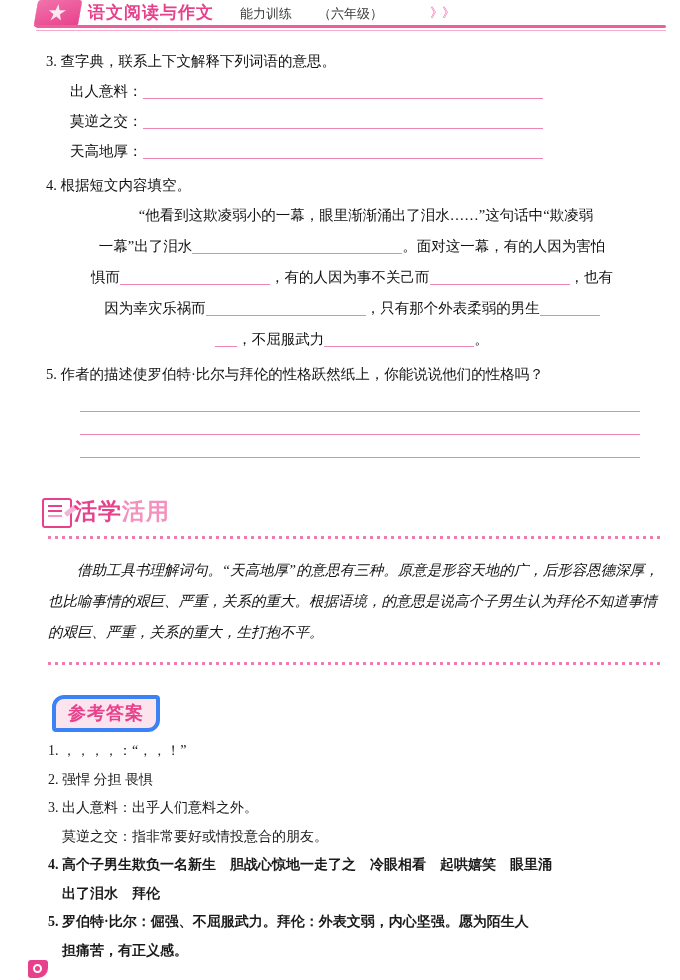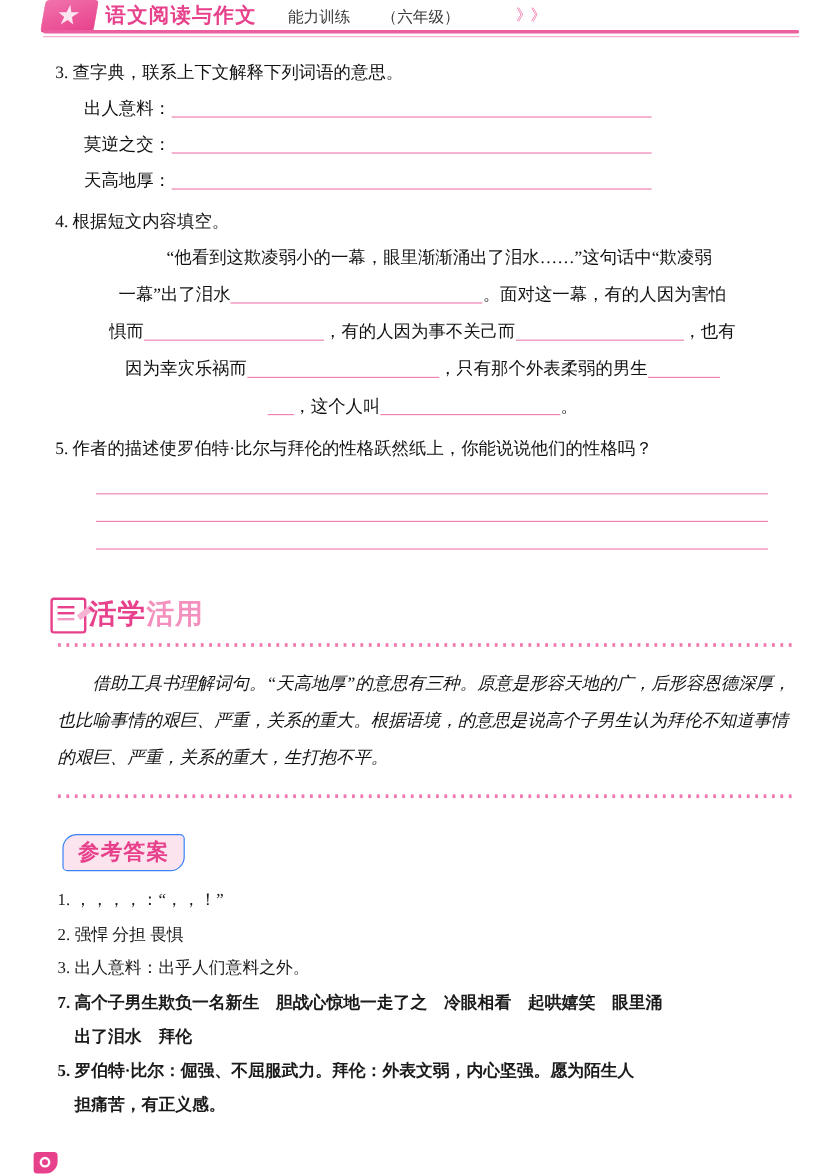--- a/index.html
+++ b/index.html
@@ -211,21 +211,21 @@
     position: relative;
     margin: 30px 0 0 52px;
     height: 30px;
   }
   .answers-ribbon {
     position: absolute;
     left: 0;
     top: 0;
     padding: 2px 12px 3px 12px;
     background: #fce4ef;
-    border: 1px solid #3b82f6;
+    border: 4px solid #3b82f6;
     border-radius: 12px 4px 12px 4px;
     font-size: 18px;
     font-weight: bold;
     color: #e8418c;
     font-family: "DejaVu Sans", "Liberation Sans", sans-serif;
     letter-spacing: 1px;
   }
   .answers-list {
     margin: 12px 14px 0 48px;
   }
@@ -304,21 +304,21 @@
     <div class="seg">
       <span>一幕”出了泪水</span><span class="blank" style="width:210px"></span><span>。面对这一幕，有的人因为害怕</span>
     </div>
     <div class="seg">
       <span>惧而</span><span class="blank" style="width:150px"></span><span>，有的人因为事不关己而</span><span class="blank" style="width:140px"></span><span>，也有</span>
     </div>
     <div class="seg">
       <span>因为幸灾乐祸而</span><span class="blank" style="width:160px"></span><span>，只有那个外表柔弱的男生</span><span class="blank" style="width:60px"></span>
     </div>
     <div class="seg">
-      <span class="blank" style="width:22px"></span><span>，这个人叫</span><span class="blank" style="width:150px"></span><span>。</span>
+      <span class="blank" style="width:22px"></span><span>，不屈服武力</span><span class="blank" style="width:150px"></span><span>。</span>
     </div>
   </div>
 
   <div class="q-line q-num-line">
     <span>5.</span>
     <span>作者的描述使罗伯特·比尔与拜伦的性格跃然纸上，你能说说他们的性格吗？</span>
   </div>
   <div class="answer-rule"></div>
   <div class="answer-rule"></div>
   <div class="answer-rule"></div>
@@ -335,19 +335,20 @@
 <div class="dot-rule bottom"></div>
 
 <div class="answers-head">
   <div class="answers-ribbon">参考答案</div>
 </div>
 
 <div class="answers-list">
   <div class="ans-line">1. ，，，，：“，，！”</div>
   <div class="ans-line">2. 强悍 分担 畏惧</div>
   <div class="ans-line">3. 出人意料：出乎人们意料之外。</div>
-  <div class="ans-line bold">7. 高个子男生欺负一名新生　胆战心惊地一走了之　冷眼相看　起哄嬉笑　眼里涌</div>
+  <div class="ans-line ans-indent">莫逆之交：指非常要好或情投意合的朋友。</div>
+  <div class="ans-line bold">4. 高个子男生欺负一名新生　胆战心惊地一走了之　冷眼相看　起哄嬉笑　眼里涌</div>
   <div class="ans-line bold ans-indent">出了泪水　拜伦</div>
   <div class="ans-line bold">5. 罗伯特·比尔：倔强、不屈服武力。拜伦：外表文弱，内心坚强。愿为陌生人</div>
   <div class="ans-line bold ans-indent">担痛苦，有正义感。</div>
 </div>
 
 <div class="footer-mark"></div>
 
 </body></html>

